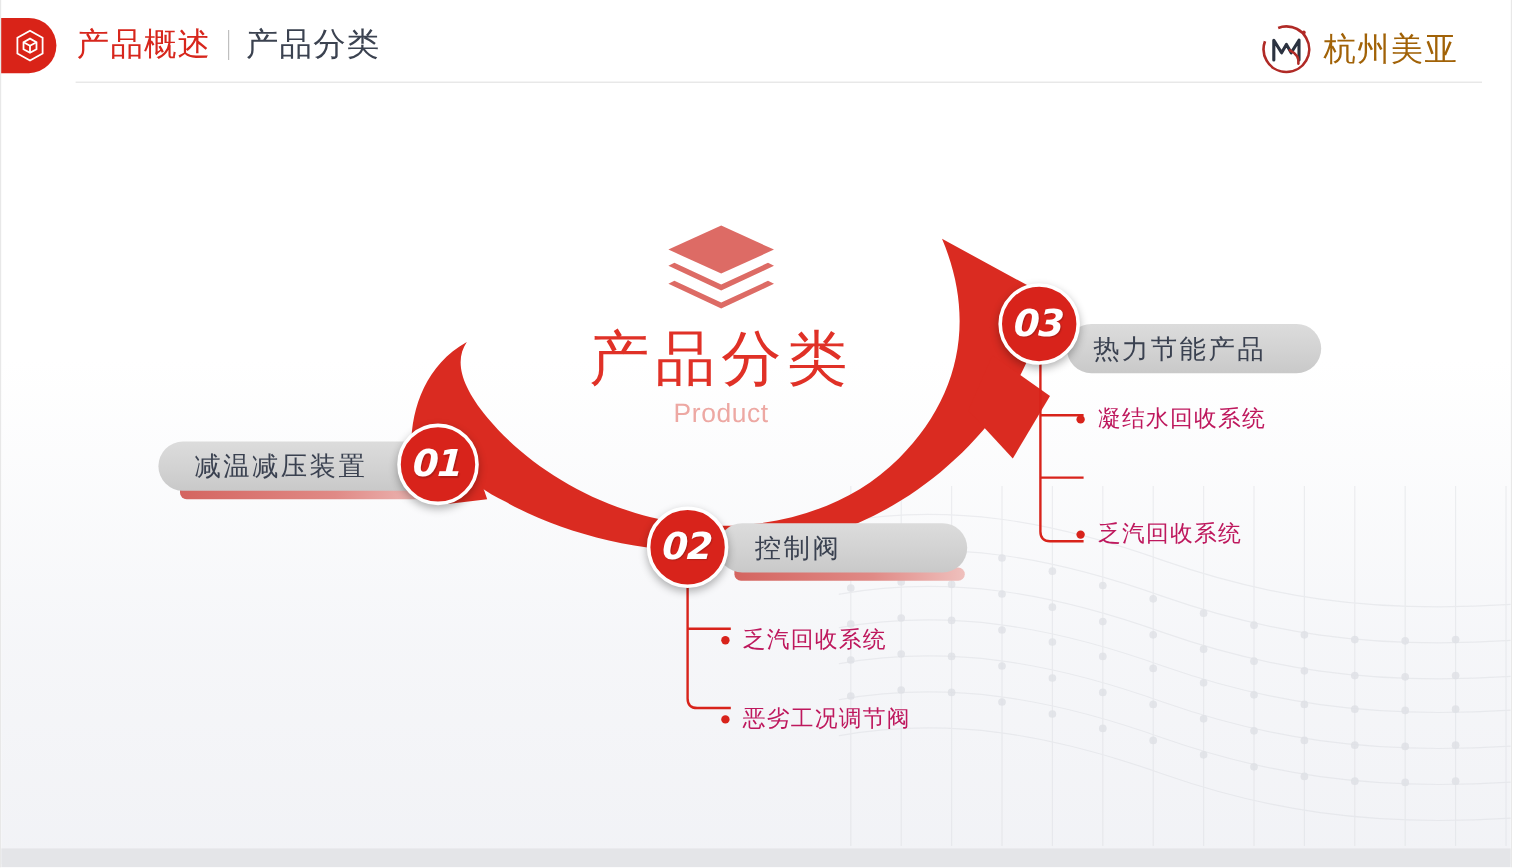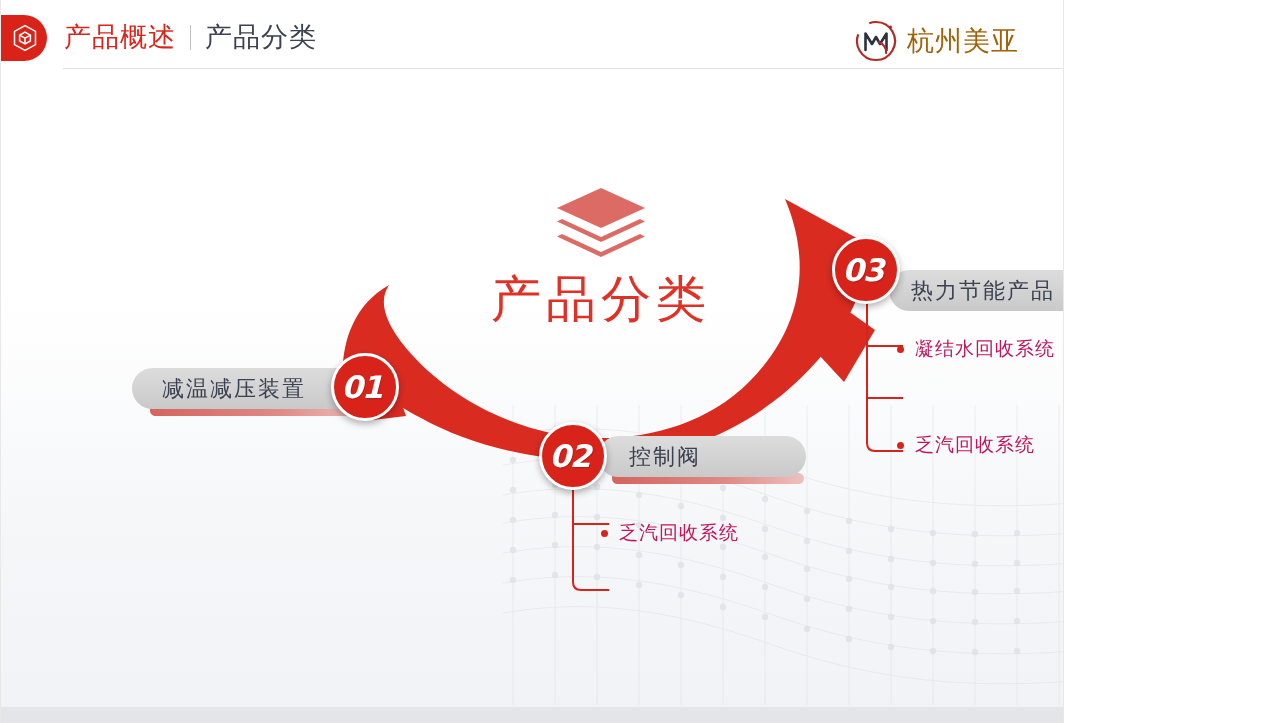--- a/index.html
+++ b/index.html
@@ -7,21 +7,21 @@
   html, body {
     width: 1282px;
     height: 723px;
     overflow: hidden;
     background: #ffffff;
     font-family: "Liberation Sans", "DejaVu Sans", sans-serif;
   }
 
   #slide {
     position: relative;
-    width: 1064px;
+    width: 1260px;
     height: 723px;
     background: #ffffff;
     overflow: hidden;
     border-left: 1px solid #e8e8e8;
     border-right: 1px solid #e8e8e8;
   }
 
   
   #bg-mesh {
     position: absolute;
@@ -366,20 +366,21 @@
     <path d="M 826 296 L 874 330 L 843 382 L 806 342 Z" fill="#da2b21"></path>
   </svg>
 
   <div id="center-block">
     <svg id="layers-icon" width="94" height="74" viewBox="0 0 94 74">
       <polygon points="47,2 91,22 47,42 3,22" fill="#dd6b65"></polygon>
       <path d="M8 33 L47 51 L86 33 L91 35.5 L47 56 L3 35.5 Z" fill="#dd6b65"></path>
       <path d="M8 48 L47 66 L86 48 L91 50.5 L47 71 L3 50.5 Z" fill="#dd6b65"></path>
     </svg>
     <div id="center-title">产品分类</div>
+    <div id="center-sub">Product</div>
   </div>
 
   <div class="pill-group" style="left:131px; top:368px;">
     <div class="pill-shadowbar" style="left:18px; top:37px; width:216px;"></div>
     <div class="pill" style="width:237px;">
       <span class="pill-label" style="margin-left:30px;">减温减压装置</span>
     </div>
   </div>
   <div class="num-circle" style="left:330px; top:353px;">
     <span class="num-text">01</span>
@@ -397,20 +398,24 @@
 
   <svg class="connector-svg" style="left:556px; top:486px; width:70px; height:110px;" viewBox="0 0 70 110">
     <path d="M16 0 L16 96 Q16 104, 24 104 L52 104" fill="none" stroke="#d8231b" stroke-width="2"></path>
     <path d="M16 38 L52 38" fill="none" stroke="#d8231b" stroke-width="2"></path>
   </svg>
 
   <div class="sub-list" style="left:600px; top:510px; width:280px; height:100px;">
     <div class="sub-item" style="left:0px; top:10px;">
       <span class="sub-dot"></span>
       <span class="sub-text">乏汽回收系统</span>
+    </div>
+    <div class="sub-item" style="left:0px; top:76px;">
+      <span class="sub-dot"></span>
+      <span class="sub-text">恶劣工况调节阀</span>
     </div>
   </div>
 
   <div class="pill-group" style="left:888px; top:250px;">
     <div class="pill-shadowbar" style="left:14px; top:37px; width:196px;"></div>
     <div class="pill" style="width:212px;margin-top:20px;">
       <span class="pill-label" style="margin-left:22px;">热力节能产品</span>
     </div>
   </div>
   <div class="num-circle" style="left:831px; top:236px;">

